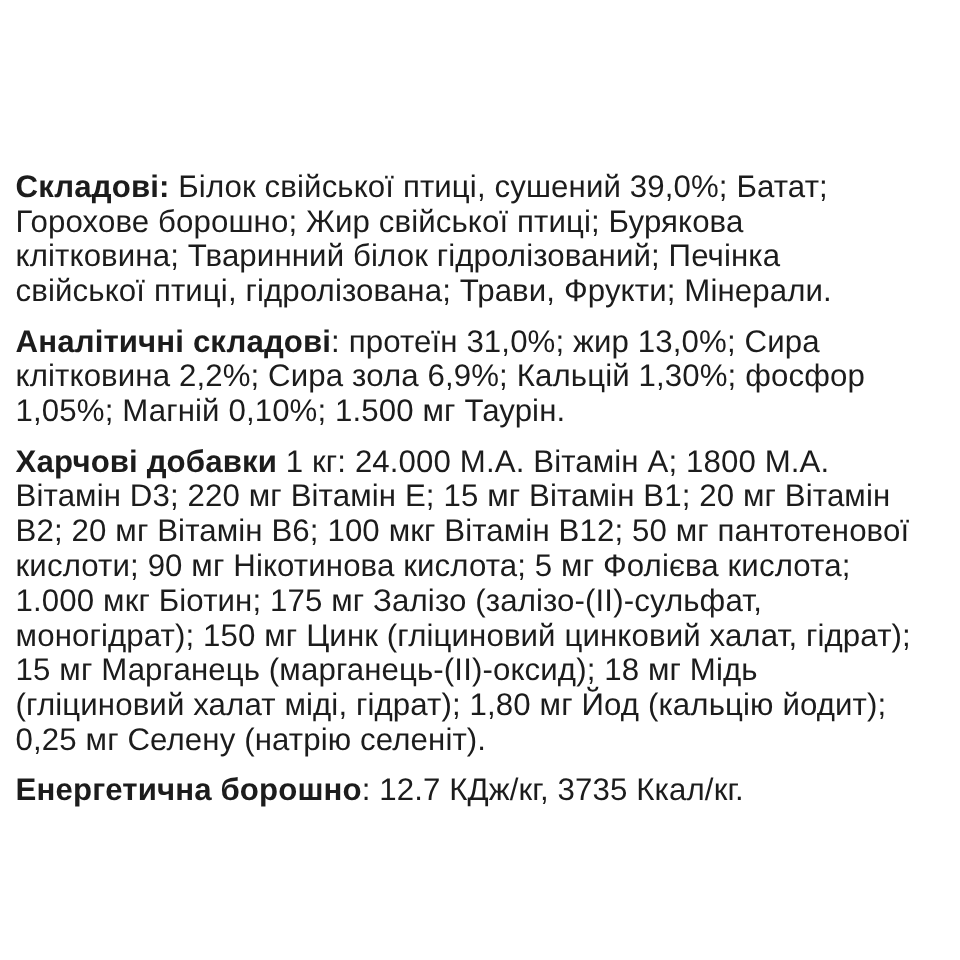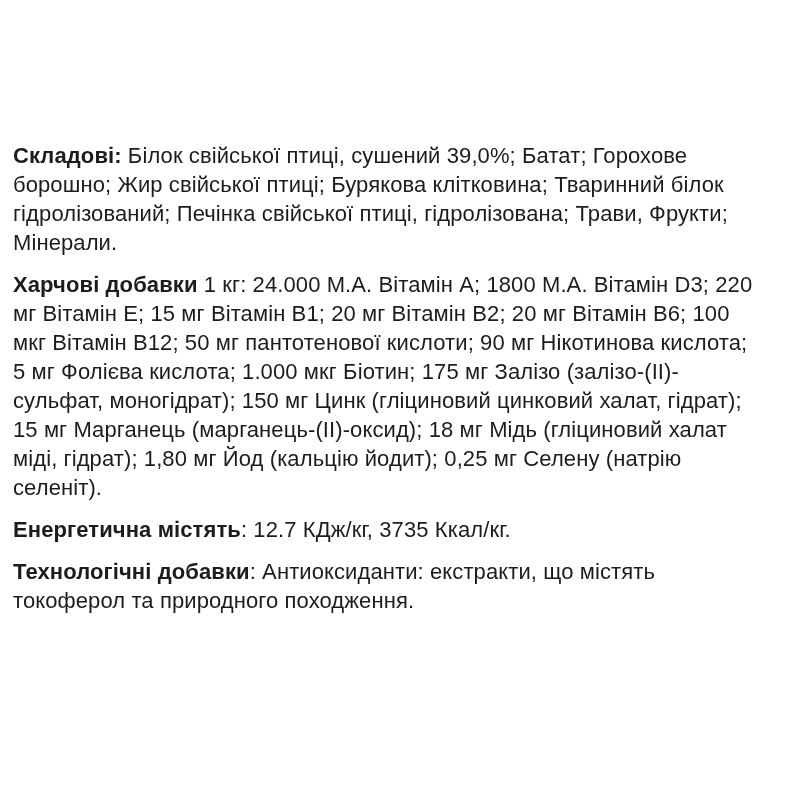--- a/index.html
+++ b/index.html
@@ -14,21 +14,21 @@
     background: #ffffff;
     overflow: hidden;
     font-family: "Liberation Sans", "DejaVu Sans", sans-serif;
     color: #1c1c1c;
   }
   .text-block {
     position: absolute;
     top: 141px;
     left: 13px;
     width: 749px;
-    font-size: 22px;
+    font-size: 26px;
     line-height: 29px;
     letter-spacing: 0.1px;
     text-align: left;
   }
   .section {
     margin: 0 0 13px 0;
   }
   .section-label {
     font-weight: bold;
   }
@@ -37,21 +37,21 @@
   }
 </style>
 </head>
 <body>
 
 <div class="page">
   <div class="text-block">
 
     <p class="section"><span class="section-label">Складові:</span><span class="section-text"> Білок свійської птиці, сушений 39,0%; Батат; Горохове борошно; Жир свійської птиці; Бурякова клітковина; Тваринний білок гідролізований; Печінка свійської птиці, гідролізована; Трави, Фрукти; Мінерали.</span></p>
 
+    <p class="section"><span class="section-label">Аналітичні складові</span><span class="section-text">: протеїн 31,0%; жир 13,0%; Сира клітковина 2,2%; Сира зола 6,9%; Кальцій 1,30%; фосфор 1,05%; Магній 0,10%; 1.500 мг Таурін.</span></p>
 
     <p class="section"><span class="section-label">Харчові добавки</span><span class="section-text"> 1 кг: 24.000 М.А. Вітамін А; 1800 М.А. Вітамін D3; 220 мг Вітамін Е; 15 мг Вітамін В1; 20 мг Вітамін В2; 20 мг Вітамін В6; 100 мкг Вітамін В12; 50 мг пантотенової кислоти; 90 мг Нікотинова кислота; 5 мг Фолієва кислота; 1.000 мкг Біотин; 175 мг Залізо (залізо-(II)-сульфат, моногідрат); 150 мг Цинк (гліциновий цинковий халат, гідрат); 15 мг Марганець (марганець-(II)-оксид); 18 мг Мідь (гліциновий халат міді, гідрат); 1,80 мг Йод (кальцію йодит); 0,25 мг Селену (натрію селеніт).</span></p>
 
-    <p class="section"><span class="section-label">Енергетична містять</span><span class="section-text">: 12.7 КДж/кг, 3735 Ккал/кг.</span></p>
+    <p class="section"><span class="section-label">Енергетична борошно</span><span class="section-text">: 12.7 КДж/кг, 3735 Ккал/кг.</span></p>
 
-    <p class="section"><span class="section-label">Технологічні добавки</span><span class="section-text">: Антиоксиданти: екстракти, що містять токоферол та природного походження.</span></p>
 
   </div>
 </div>
 
 </body></html>

